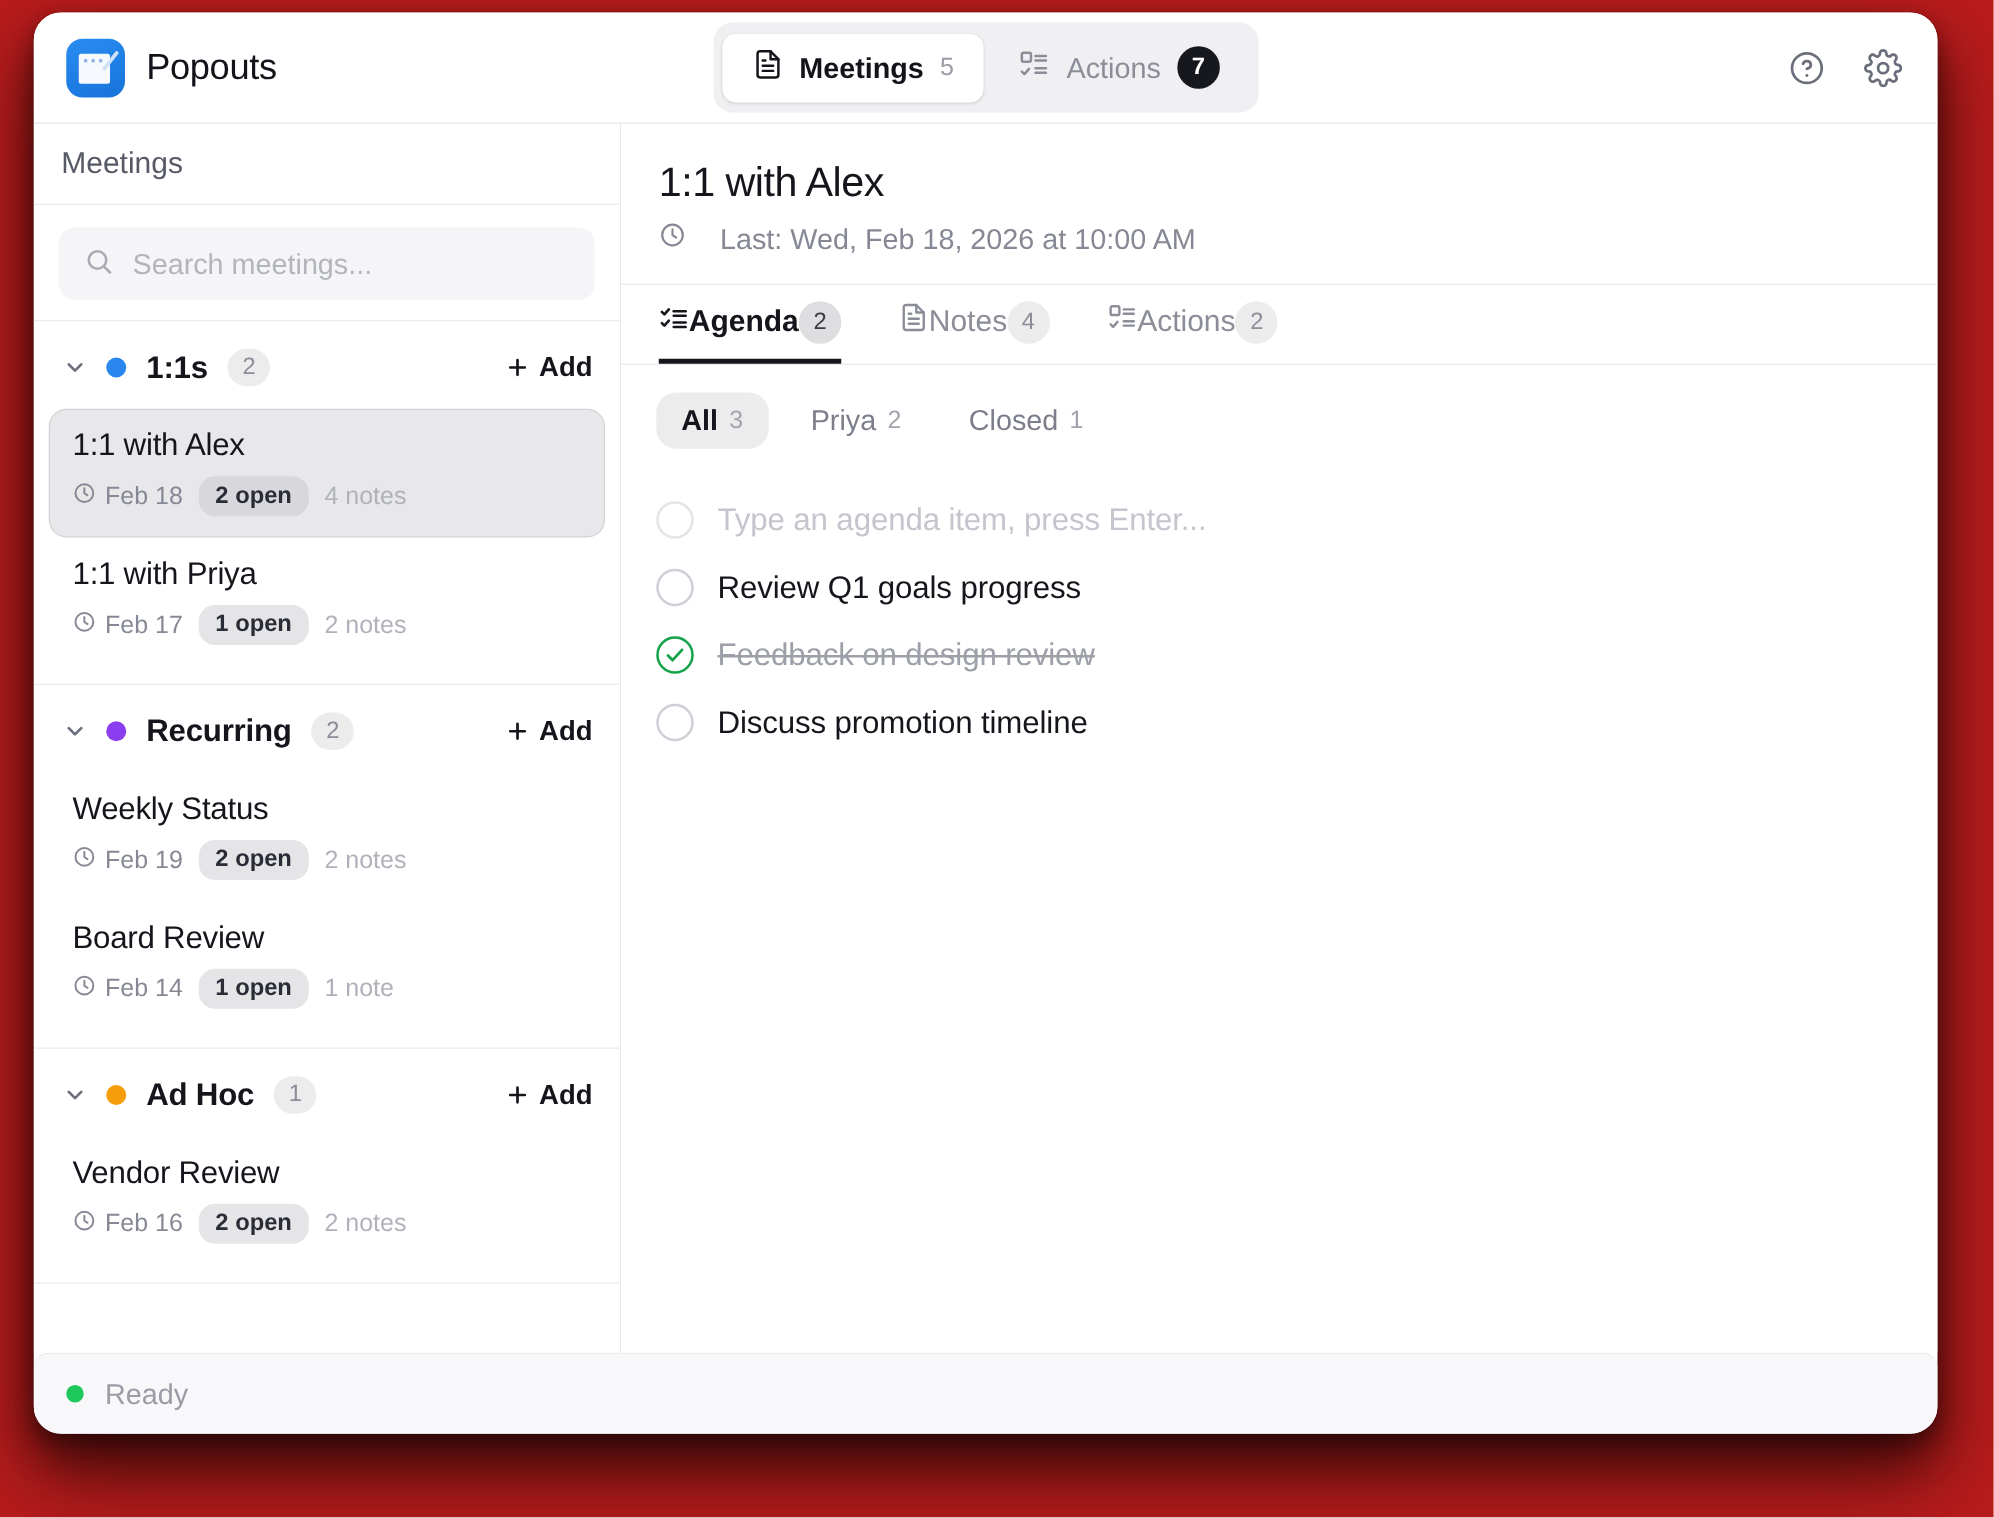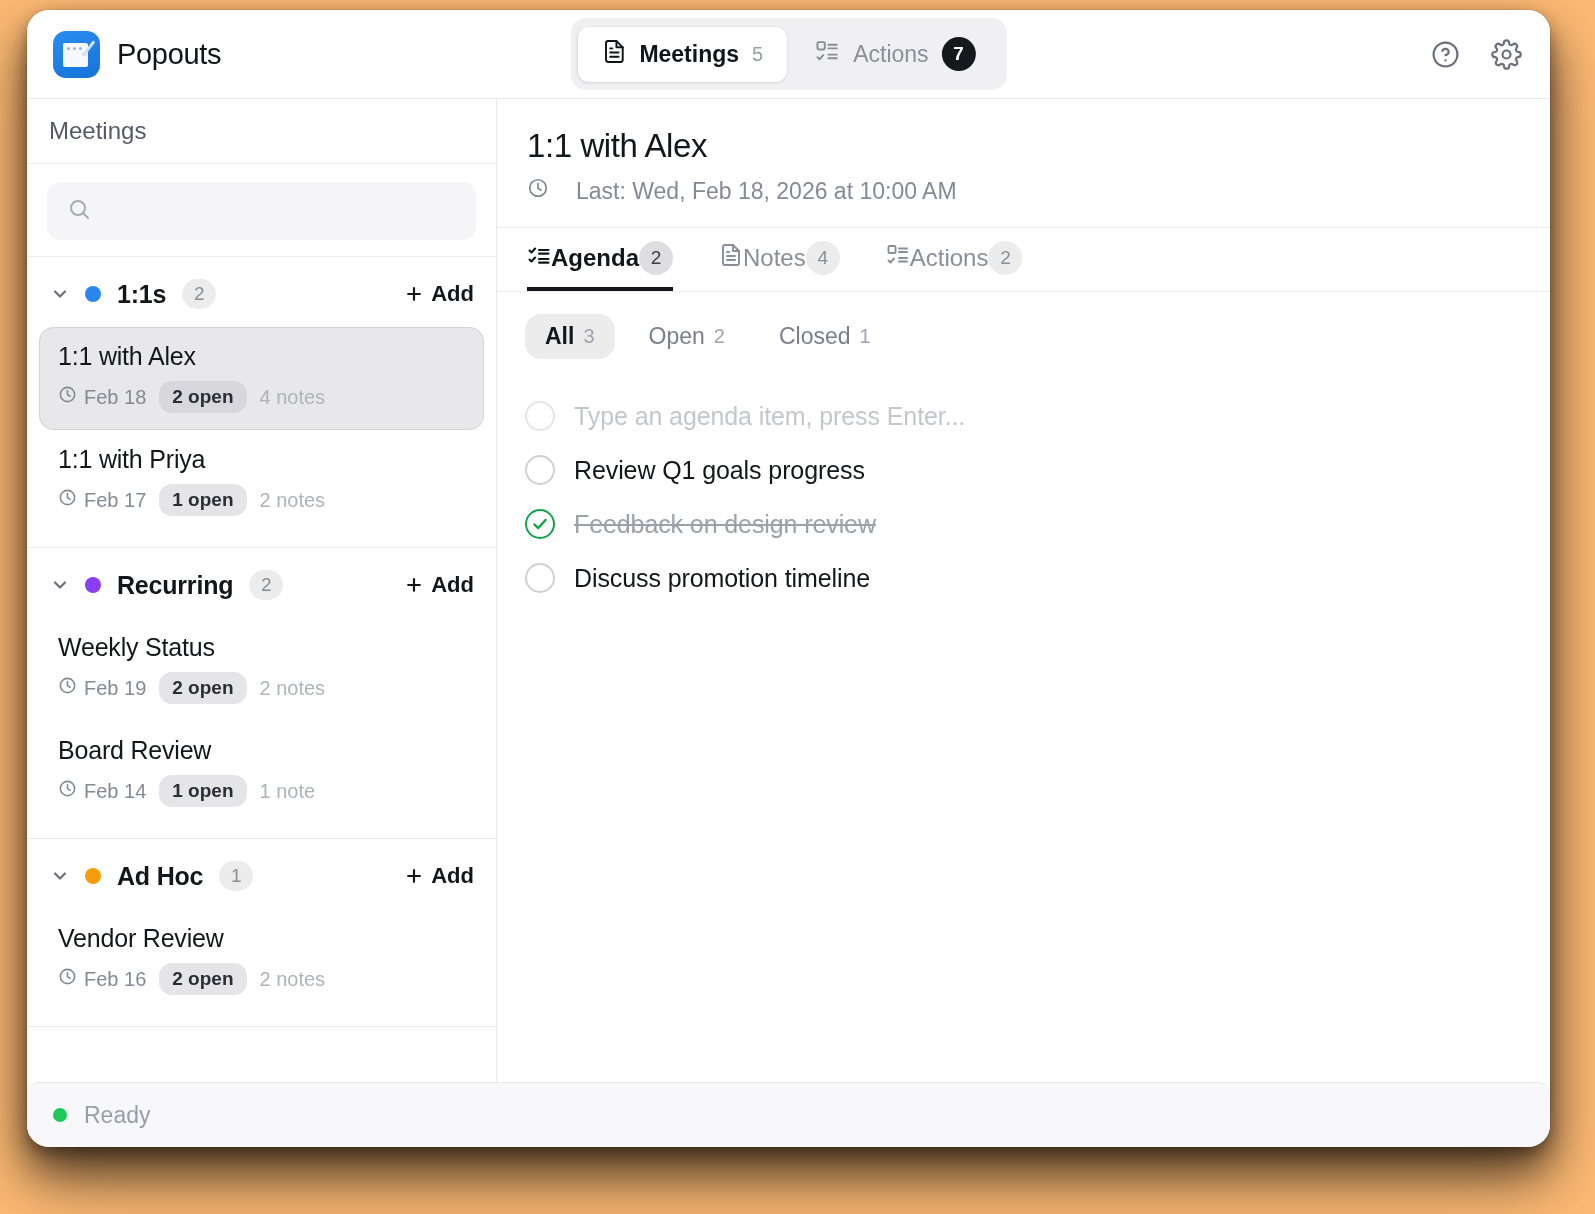--- a/index.html
+++ b/index.html
@@ -6,21 +6,21 @@
   html, body {
     width: 1595px; height: 1214px;
     background: #ffffff;
     font-family: "Liberation Sans", sans-serif;
     -webkit-font-smoothing: antialiased;
     overflow: hidden;
   }
   .stage {
     position: relative;
     width: 1595px; height: 1214px;
-    background: #fdba74;
+    background: #b91c1c;
   }
   .window {
     position: absolute;
     left: 27px; top: 10px;
     width: 1523px; height: 1137px;
     background: #ffffff;
     border-radius: 22px;
     box-shadow:
       0 0 0 1px rgba(0,0,0,0.06),
       0 6px 14px rgba(0,0,0,0.30),
@@ -350,20 +350,21 @@
       <div class="sb-header">Meetings</div>
 
       <div class="sb-search-wrap">
         <div class="sb-search">
           <span>
             <svg width="24" height="24" viewBox="0 0 24 24" fill="none" stroke="#a9abb4" stroke-width="2" stroke-linecap="round">
               <circle cx="11" cy="11" r="7"></circle>
                   <path d="M16.3 16.3 21 21"></path>
             </svg>
           </span>
+          <input type="text" value="" placeholder="Search meetings..." style="">
         </div>
       </div>
 
       <div class="sb-scroll">
 
         <div class="group">
           <div class="group-head">
             <span class="chev">
               <svg width="20" height="20" viewBox="0 0 24 24" fill="none" stroke="currentColor" stroke-width="2.6" stroke-linecap="round" stroke-linejoin="round">
                     <path d="M6 9l6 6 6-6"></path>
@@ -565,21 +566,21 @@
           <span class="tab-count">2</span>
         </div>
       </div>
 
       <div class="filters">
         <div class="filter active">
           <span>All</span>
           <span class="fc">3</span>
         </div>
         <div class="filter">
-          <span>Open</span>
+          <span>Priya</span>
           <span class="fc">2</span>
         </div>
         <div class="filter">
           <span>Closed</span>
           <span class="fc">1</span>
         </div>
       </div>
 
       <div class="agenda">
         <div class="arow">

